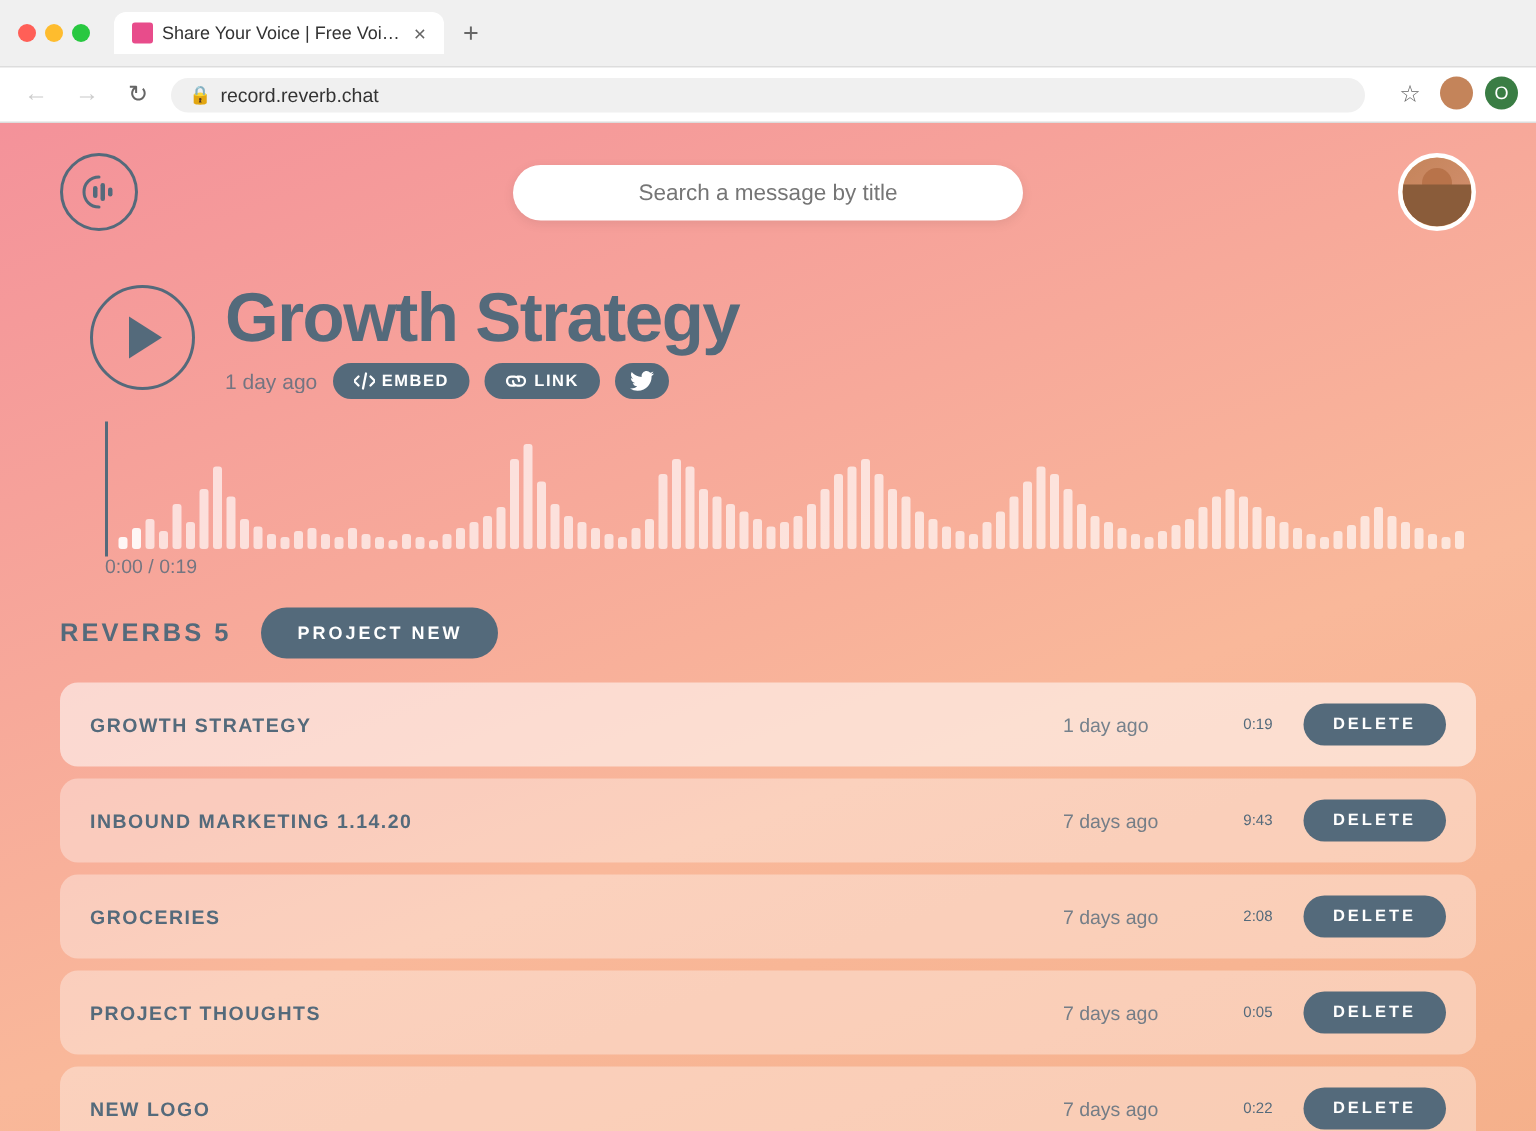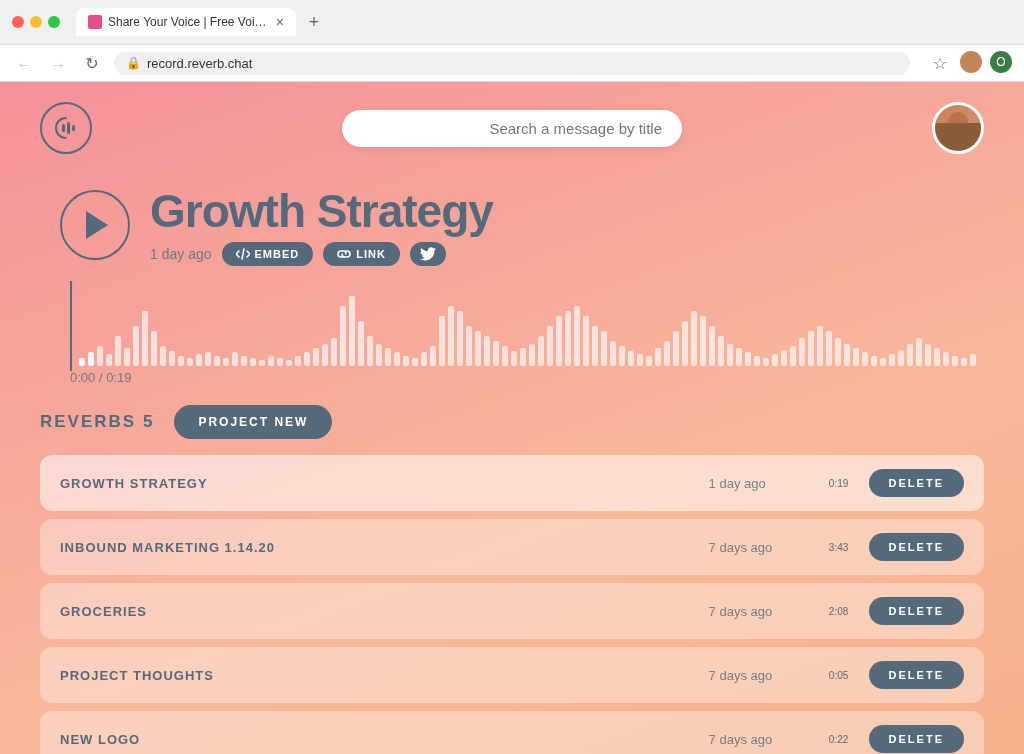--- a/index.html
+++ b/index.html
@@ -23,21 +23,21 @@
     .address-bar .lock-icon { font-size: 12px; color: #666; }
     .browser-actions { display: flex; gap: 8px; margin-left: 8px; }
     .browser-action-btn { width: 24px; height: 24px; display: flex; align-items: center; justify-content: center; color: #666; font-size: 16px; cursor: pointer; }
 
     
     .app-content { background: linear-gradient(160deg, #f4929a 0%, #f9b89a 60%, #f5b08a 100%); min-height: 660px; padding: 0; position: relative; }
 
     
     .app-header { display: flex; align-items: center; justify-content: space-between; padding: 20px 40px; }
     .logo-icon { width: 52px; height: 52px; border-radius: 50%; border: 2px solid #546a7b; display: flex; align-items: center; justify-content: center; color: #546a7b; font-size: 22px; }
-    .search-bar { flex: 1; max-width: 340px; background: white; border-radius: 30px; padding: 10px 20px; font-size: 15px; color: #aaa; text-align: right; border: none; outline: none; box-shadow: 0 2px 8px rgba(0,0,0,0.08); }
+    .search-bar { flex: 1; max-width: 340px; background: white; border-radius: 30px; padding: 10px 20px; font-size: 15px; color: #aaa; text-align: center; border: none; outline: none; box-shadow: 0 2px 8px rgba(0,0,0,0.08); }
     .user-avatar { width: 52px; height: 52px; border-radius: 50%; background: #d4a574; overflow: hidden; border: 3px solid white; display: flex; align-items: center; justify-content: center; }
 
     
     .player-section { padding: 10px 60px 0; }
     .player-main { display: flex; align-items: center; gap: 20px; margin-bottom: 8px; }
     .play-btn { width: 70px; height: 70px; border-radius: 50%; border: 2.5px solid #546a7b; display: flex; align-items: center; justify-content: center; color: #546a7b; cursor: pointer; flex-shrink: 0; background: transparent; }
     .play-triangle { width: 0; height: 0; border-top: 14px solid transparent; border-bottom: 14px solid transparent; border-left: 22px solid #546a7b; margin-left: 4px; }
     .player-info h1 { font-size: 46px; font-weight: 600; color: #546a7b; letter-spacing: -1px; }
     .player-meta { display: flex; align-items: center; gap: 10px; margin-top: 4px; }
     .timestamp { color: #546a7b; font-size: 14px; opacity: 0.8; }
@@ -269,21 +269,21 @@
     <div class="reverb-list" id="reverb-list">
     <div class="reverb-item active">
     <span class="reverb-name">GROWTH STRATEGY</span>
     <span class="reverb-time">1 day ago</span>
     <span class="reverb-duration">0:19</span>
     <button class="delete-btn">DELETE</button>
   </div>
         <div class="reverb-item">
     <span class="reverb-name">INBOUND MARKETING 1.14.20</span>
     <span class="reverb-time">7 days ago</span>
-    <span class="reverb-duration">3:43</span>
+    <span class="reverb-duration">9:43</span>
     <button class="delete-btn">DELETE</button>
   </div>
         <div class="reverb-item">
     <span class="reverb-name">GROCERIES</span>
     <span class="reverb-time">7 days ago</span>
     <span class="reverb-duration">2:08</span>
     <button class="delete-btn">DELETE</button>
   </div>
         <div class="reverb-item">
     <span class="reverb-name">PROJECT THOUGHTS</span>

